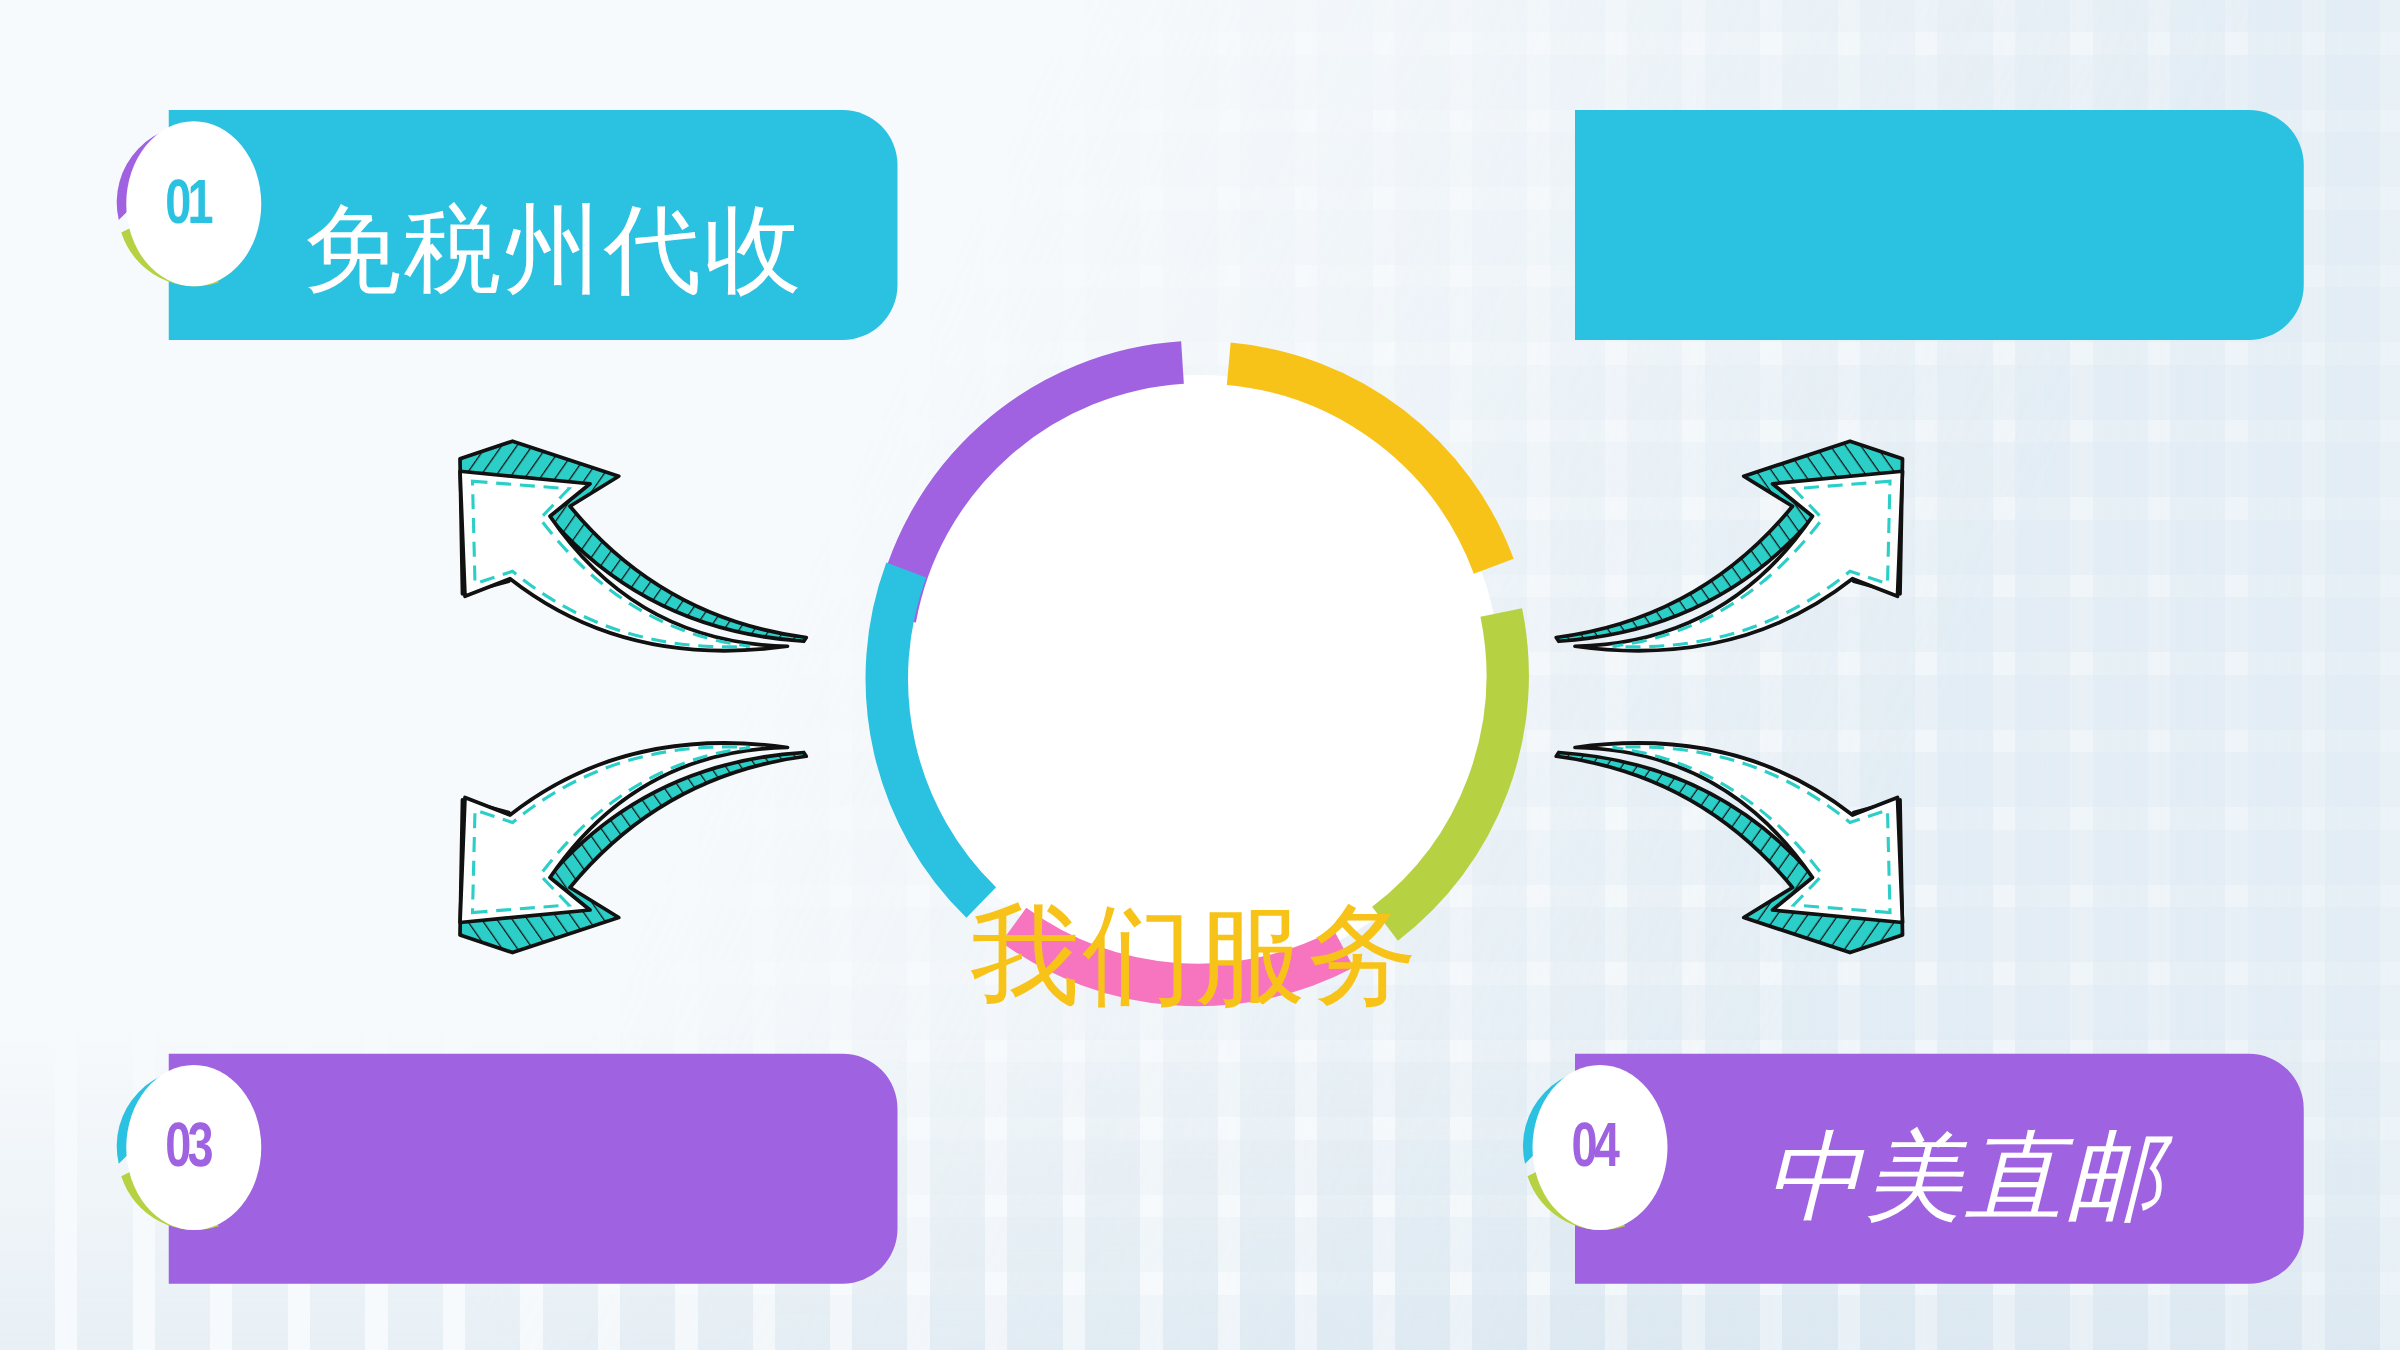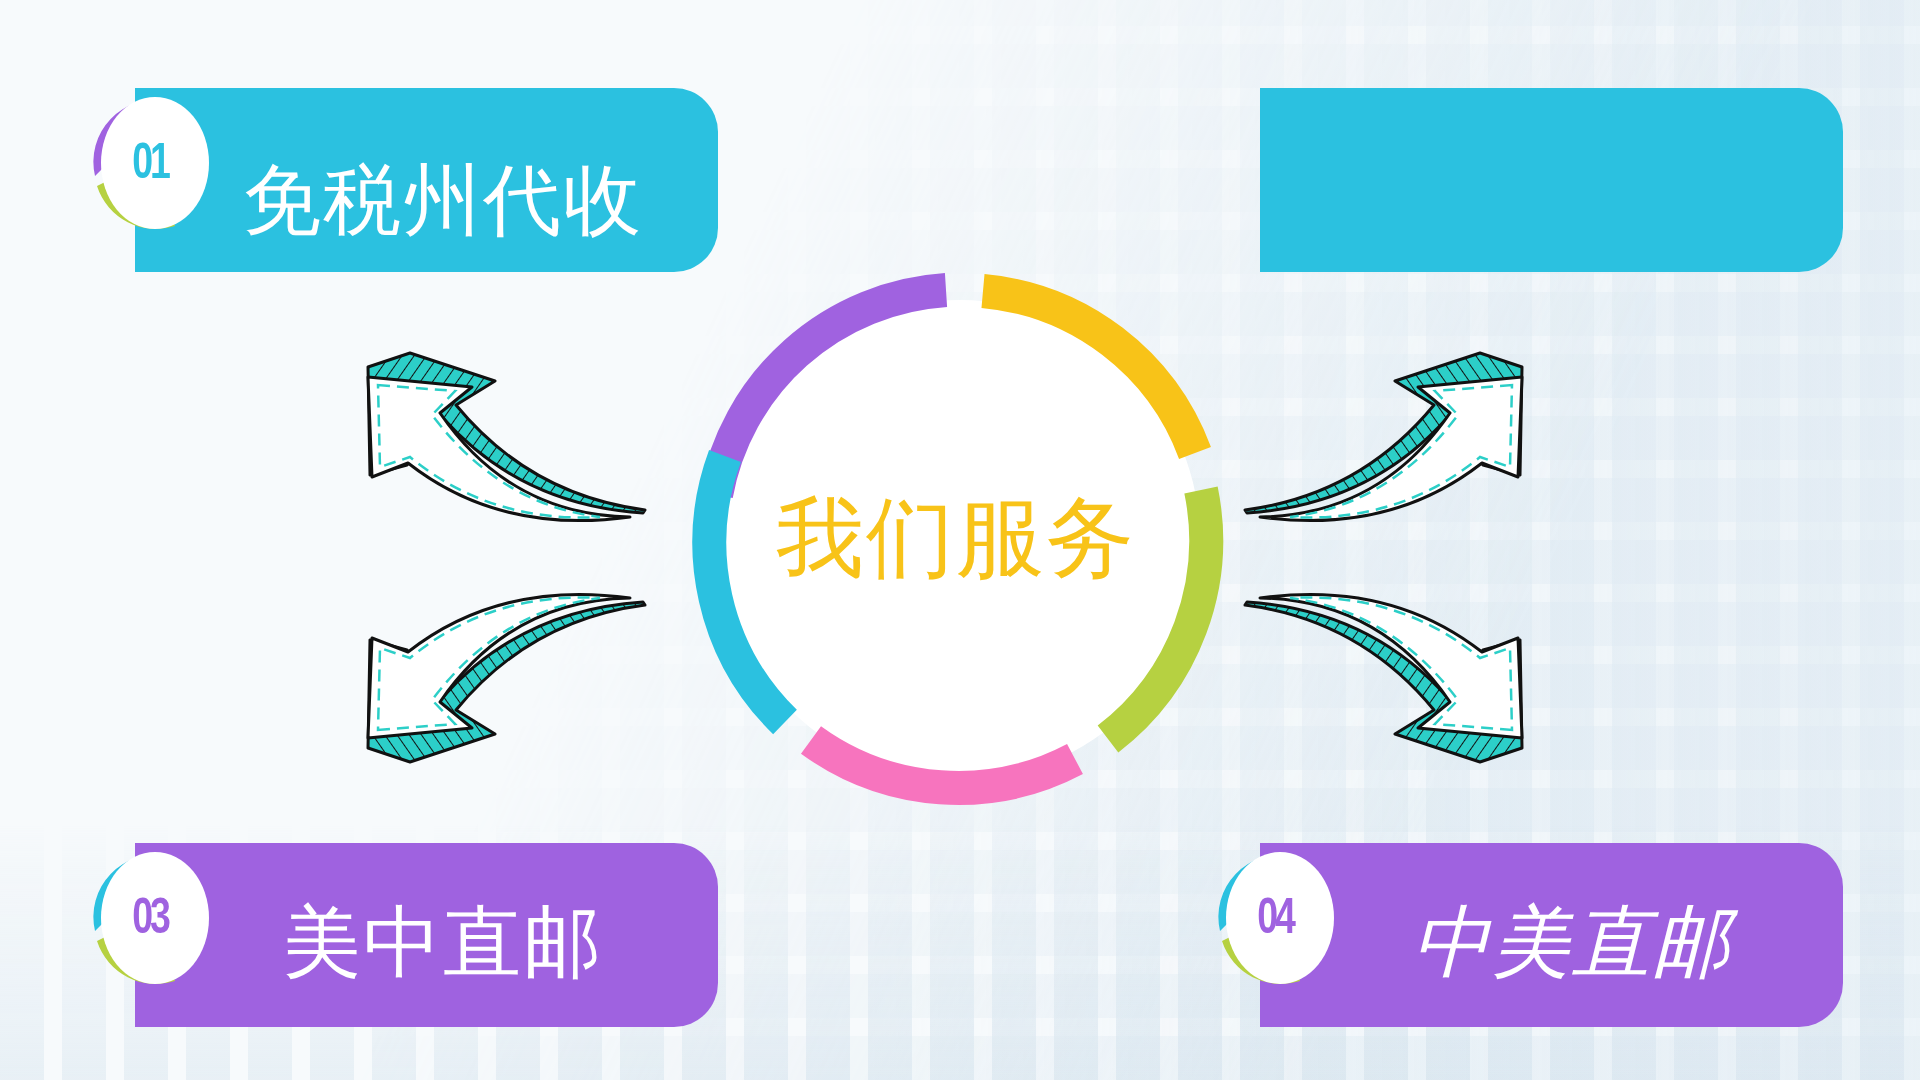--- a/index.html
+++ b/index.html
@@ -63,21 +63,21 @@
   #card-3 .label { left: 208px; top: 60px; }
 
   #card-4 { left: 1200px; top: 843px; width: 643px; }
   #card-4 .pill { background: #9f62e0; }
   #card-4 .num { color: #9f62e0; }
   #card-4 .label { left: 212px; top: 60px; font-style: italic; }
 
   #center-ring { position: absolute; left: 690px; top: 270px; width: 540px; height: 540px; }
   #center-title {
     position: absolute; left: 690px; top: 270px; width: 540px; height: 540px;
-    display: flex; align-items: center; justify-content: center;
+    display: flex; align-items: flex-end; justify-content: center;
     color: #f8c318; font-size: 88px; letter-spacing: 2px; line-height: 1;
   }
   #center-title span { transform: translate(-4px, -2px); }
 
   .arrow { position: absolute; width: 290px; height: 200px; }
   #arrow-ul { left: 360px; top: 345px; }
   #arrow-dl { left: 360px; top: 570px; }
   #arrow-ur { left: 1240px; top: 345px; }
   #arrow-dr { left: 1240px; top: 570px; }
 </style>
@@ -107,21 +107,20 @@
 <div class="card" id="card-3">
   <div class="pill"></div>
   <div class="badge">
     <svg viewBox="0 0 150 150" width="150" height="150">
       <path d="M 20 90 A 62 62 0 0 1 92 15 L 95 30 A 50 50 0 0 0 30 80 Z" fill="#2bc1e0"></path>
       <path d="M 22 100 A 62 62 0 0 0 100 140 L 95 128 A 50 50 0 0 1 32 95 Z" fill="#b6d141"></path>
       <ellipse cx="80" cy="77" rx="54" ry="66" fill="#ffffff"></ellipse>
     </svg>
     <div class="num">03</div>
   </div>
-  <div class="label">美中直邮</div>
 </div>
 
 <div class="card" id="card-4">
   <div class="pill"></div>
   <div class="badge">
     <svg viewBox="0 0 150 150" width="150" height="150">
       <path d="M 20 90 A 62 62 0 0 1 92 15 L 95 30 A 50 50 0 0 0 30 80 Z" fill="#2bc1e0"></path>
       <path d="M 22 100 A 62 62 0 0 0 100 140 L 95 128 A 50 50 0 0 1 32 95 Z" fill="#b6d141"></path>
       <ellipse cx="80" cy="77" rx="54" ry="66" fill="#ffffff"></ellipse>
     </svg>

